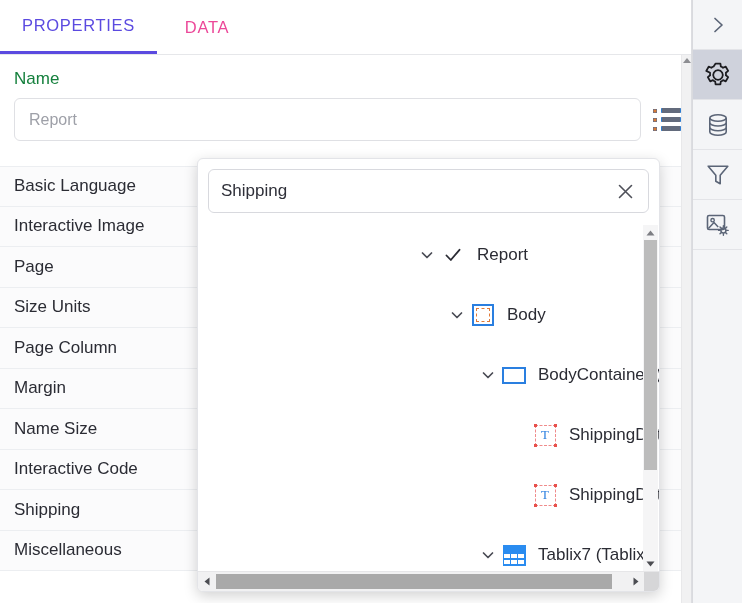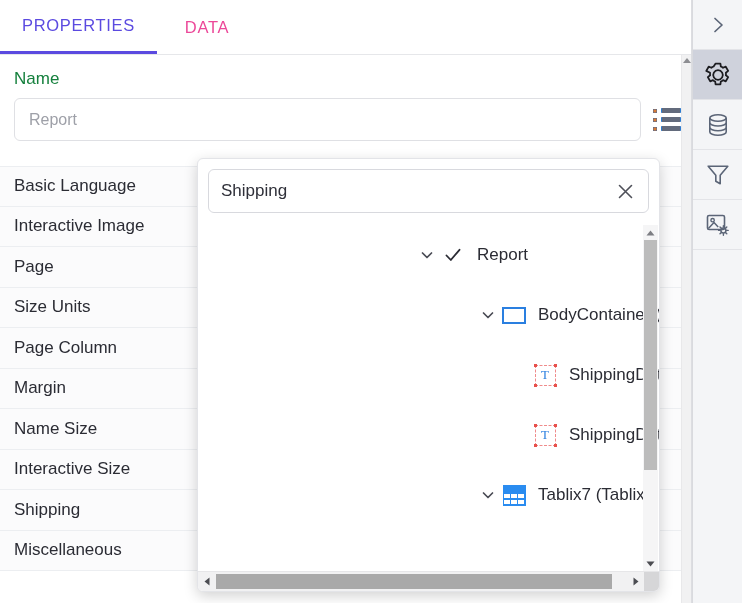--- a/index.html
+++ b/index.html
@@ -397,21 +397,21 @@
       <div class="prop-row">
           <span>Page Column</span>
         </div>
       <div class="prop-row">
           <span>Margin</span>
         </div>
       <div class="prop-row">
           <span>Name Size</span>
         </div>
       <div class="prop-row">
-          <span>Interactive Size</span>
+          <span>Interactive Code</span>
         </div>
       <div class="prop-row">
           <span>Shipping</span>
         </div>
       <div class="prop-row">
           <span>Miscellaneous</span>
         </div>
     </div>
 
     <div class="panel-scroll">
@@ -440,20 +440,31 @@
             </svg>
           </div>
           <div class="node-icon">
             <svg width="20" height="20" viewBox="0 0 20 20">
               <path d="M3.5 10.5 L7.8 15 L16.5 4.8" stroke="#2b2c34" stroke-width="1.8" fill="none" stroke-linecap="round" stroke-linejoin="round"></path>
             </svg>
           </div>
           <span class="node-label">Report</span>
         </div>
 
+        <div class="tree-row" style="padding-left:246px">
+          <div class="twisty">
+            <svg width="16" height="16" viewBox="0 0 16 16">
+              <path d="M3.5 6 L8 10.5 L12.5 6" stroke="#4a4c55" stroke-width="1.7" fill="none" stroke-linecap="round" stroke-linejoin="round"></path>
+            </svg>
+          </div>
+          <div class="node-icon">
+            <span class="ico-body"></span>
+          </div>
+          <span class="node-label">Body</span>
+        </div>
 
         <div class="tree-row" style="padding-left:277px">
           <div class="twisty">
             <svg width="16" height="16" viewBox="0 0 16 16">
               <path d="M3.5 6 L8 10.5 L12.5 6" stroke="#4a4c55" stroke-width="1.7" fill="none" stroke-linecap="round" stroke-linejoin="round"></path>
             </svg>
           </div>
           <div class="node-icon">
             <span class="ico-rect"></span>
           </div>

